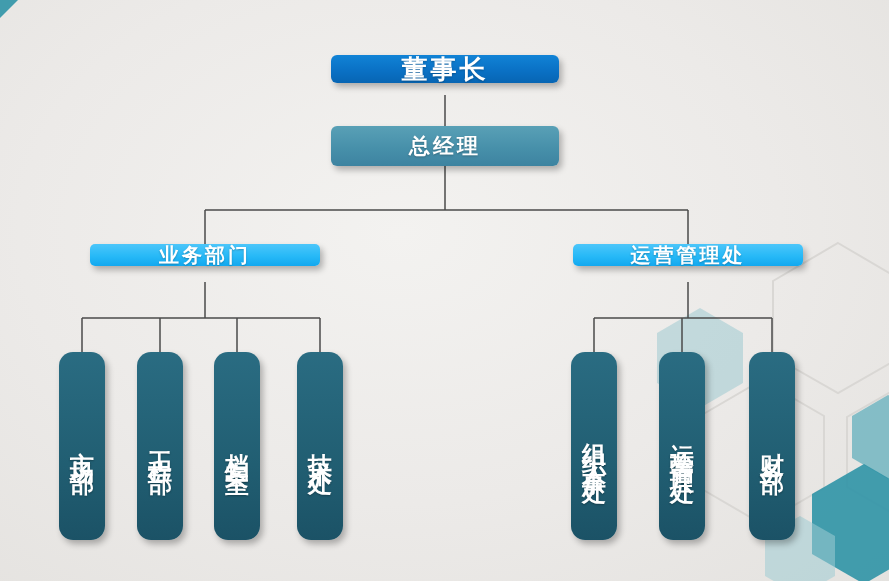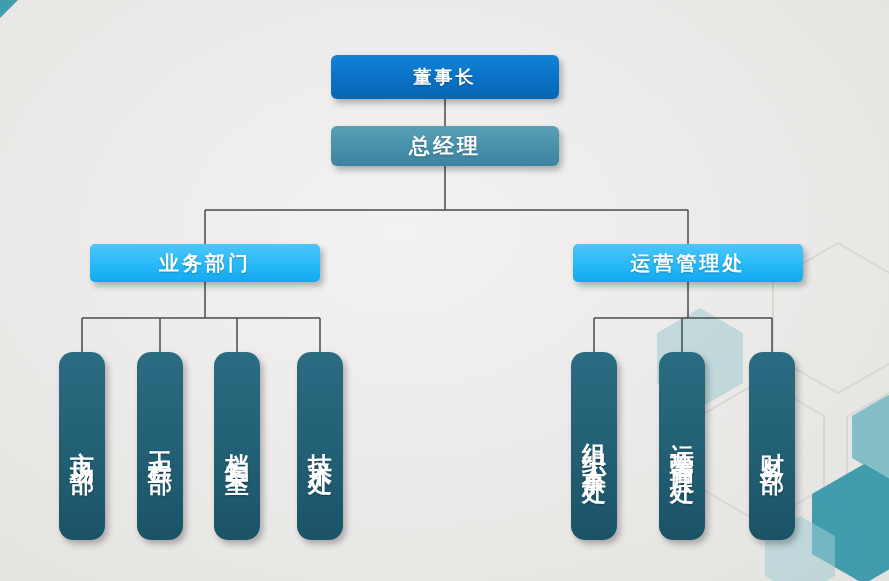--- a/index.html
+++ b/index.html
@@ -31,34 +31,34 @@
   }
   .node-label {
     color: #ffffff;
     font-weight: bold;
     letter-spacing: 3px;
     text-shadow: 0 1px 2px rgba(0,0,0,0.25);
     white-space: nowrap;
   }
   
   .box-root {
-    left: 331px; top: 55px; width: 228px; height: 44px;
+    left: 331px; top: 55px; width: 228px; height: 28px;
     border-radius: 6px;
     background: linear-gradient(180deg, #1183d6 0%, #0a71c5 55%, #0765b3 100%);
-    font-size: 18px;
+    font-size: 26px;
   }
   .box-gm {
     left: 331px; top: 126px; width: 228px; height: 40px;
     border-radius: 6px;
     background: linear-gradient(180deg, #59a0b6 0%, #4790aa 55%, #3d83a0 100%);
     font-size: 21px;
   }
   
   .box-branch {
-    width: 230px; height: 38px;
+    width: 230px; height: 22px;
     border-radius: 5px;
     background: linear-gradient(180deg, #4cc6fa 0%, #27b9f7 55%, #12a8ef 100%);
     font-size: 20px;
   }
   .box-branch-left  { left: 90px;  top: 244px; }
   .box-branch-right { left: 573px; top: 244px; }
   
   .leaf {
     width: 46px; height: 188px; top: 352px;
     border-radius: 14px;

